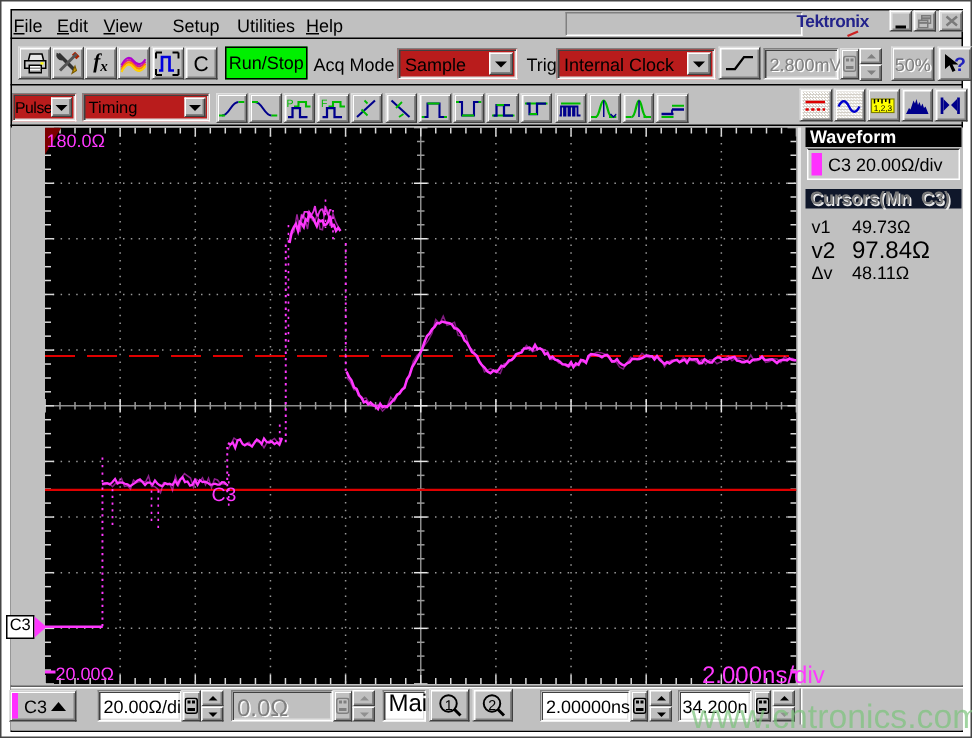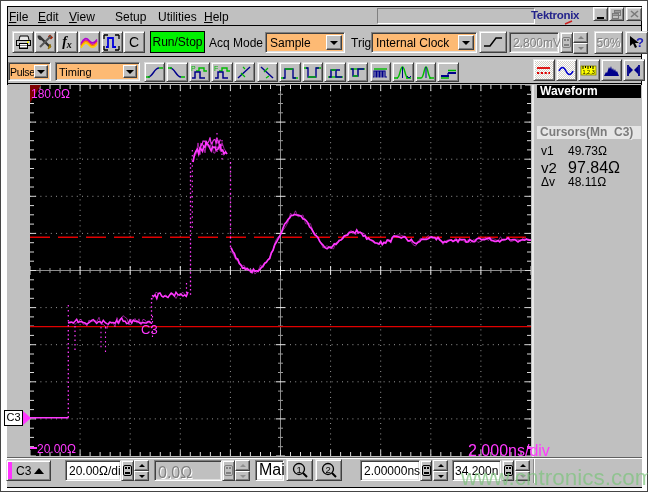--- a/index.html
+++ b/index.html
@@ -6,21 +6,21 @@
 .abs{position:absolute}
 .frame{position:absolute;left:0;top:0;width:648px;height:492px;border:1px solid #454545}
 .content{position:absolute;left:7px;top:6px;width:635px;height:482px;border:1px solid #000;background:#c0c0c0}
 .raised{background:#c0c0c0;border:1px solid;border-color:#fff #404040 #404040 #fff;box-shadow:inset 1px 1px 0 #dfdfdf,inset -1px -1px 0 #808080}
 .raised2{background:#c0c0c0;border:1px solid;border-color:#dfdfdf #404040 #404040 #dfdfdf;box-shadow:inset 1px 1px 0 #fff,inset -1px -1px 0 #808080}
 .sunk{background:#fff;border:1px solid;border-color:#808080 #fff #fff #808080;box-shadow:inset 1px 1px 0 #404040,inset -1px -1px 0 #dfdfdf}
 .sunkg{background:#c0c0c0;border:1px solid;border-color:#808080 #fff #fff #808080;box-shadow:inset 1px 1px 0 #404040,inset -1px -1px 0 #dfdfdf}
 .sunk1{border:1px solid;border-color:#808080 #fff #fff #808080}
 .gtxt{color:#808080;text-shadow:1px 1px 0 #fff}
 .btn{display:flex;align-items:center;justify-content:center}
-.combo{background:#fdba74;border:1px solid;border-color:#808080 #fff #fff #808080;box-shadow:inset 1px 1px 0 #404040,inset -1px -1px 0 #dfdfdf;display:flex;align-items:center}
+.combo{background:#b91c1c;border:1px solid;border-color:#808080 #fff #fff #808080;box-shadow:inset 1px 1px 0 #404040,inset -1px -1px 0 #dfdfdf;display:flex;align-items:center}
 .carr{position:absolute;right:2px;top:2px;bottom:2px;width:16px;background:#c0c0c0;border:1px solid;border-color:#fff #404040 #404040 #fff;box-shadow:inset -1px -1px 0 #808080;display:flex;align-items:center;justify-content:center}
 .tri-d{width:0;height:0;border-left:4px solid transparent;border-right:4px solid transparent;border-top:4px solid #000}
 .tri-u{width:0;height:0;border-left:4px solid transparent;border-right:4px solid transparent;border-bottom:4px solid #000}
 .spin{position:absolute;width:15px}
 .spin .up,.spin .dn{position:absolute;left:0;width:15px;height:10px;background:#c0c0c0;border:1px solid;border-color:#fff #404040 #404040 #fff;box-shadow:inset -1px -1px 0 #808080;display:flex;align-items:center;justify-content:center}
 .spin .up{top:0}.spin .dn{top:10px}
 .t3{width:0;height:0;border-left:3px solid transparent;border-right:3px solid transparent}
 .menu>span{position:absolute;top:4px}
 .u{text-decoration:underline}
 </style></head><body>
@@ -601,21 +601,25 @@
 <div class="abs" style="left:468px;top:442px;color:#ff38ff;font-size:16px;z-index:5">2.000ns/div</div>
 <div class="abs" style="left:527px;top:447px;width:4px;height:2px;background:#ff38ff;z-index:5"></div>
 
 <div class="abs" style="left:4px;top:410px;width:19px;height:16px;background:#fff;border:1.5px solid #000;font-size:11px;text-align:center;line-height:13px;z-index:5">C3</div>
 <div class="abs" style="left:23px;top:411px;width:0;height:0;border-top:7px solid transparent;border-bottom:7px solid transparent;border-left:8px solid #ff38ff;z-index:6"></div>
 
 <div class="abs" style="left:532px;top:85px;width:2px;height:372px;background:#e8e8e8"></div>
 
 <div class="abs" style="left:537px;top:85px;width:104px;height:372px;background:#c0c0c0">
  <div class="abs" style="left:0;top:0;width:104px;height:13px;background:#000000;color:#fff;font-weight:bold;font-size:12px;padding-left:3px;line-height:13px">Waveform</div>
- <div class="abs" style="left:0;top:41px;width:104px;height:13px;background:#e5e5e5;color:#7b7b7b;font-weight:bold;font-size:12px;padding-left:3px;line-height:13px;text-shadow:1px 1px 0 #e8e8e8">Cursors(Mn&nbsp;&nbsp;C3)</div>
+ <div class="abs" style="left:1px;top:14px;width:102px;height:21px;border:1px solid #fff;background:#cacaca;border-top-color:#222">
+   <div class="abs" style="left:2px;top:2px;width:7px;height:15px;background:#ff30ff"></div>
+   <div class="abs" style="left:13px;top:3px;font-size:12px">C3 20.00Ω/div</div>
+ </div>
+ <div class="abs" style="left:0;top:41px;width:104px;height:13px;background:#0f172a;color:#7b7b7b;font-weight:bold;font-size:12px;padding-left:3px;line-height:13px;text-shadow:1px 1px 0 #e8e8e8">Cursors(Mn&nbsp;&nbsp;C3)</div>
  <div class="abs" style="left:4px;top:59px;font-size:12px">v1</div>
     <div class="abs" style="left:31px;top:59px;font-size:12px">49.73Ω</div>
  <div class="abs" style="left:4px;top:74px;font-size:15px">v2</div>
     <div class="abs" style="left:31px;top:74px;font-size:16px">97.84Ω</div>
  <div class="abs" style="left:4px;top:90px;font-size:12px">Δv</div>
     <div class="abs" style="left:31px;top:90px;font-size:12px">48.11Ω</div>
 </div>
 
 <div class="abs" style="left:7px;top:457px;width:635px;height:30px;background:#c0c0c0;border-top:1px solid #606060;box-shadow:inset 0 1px 0 #fff"></div>
 <div class="abs raised2" style="left:6px;top:460px;width:45px;height:21px">

